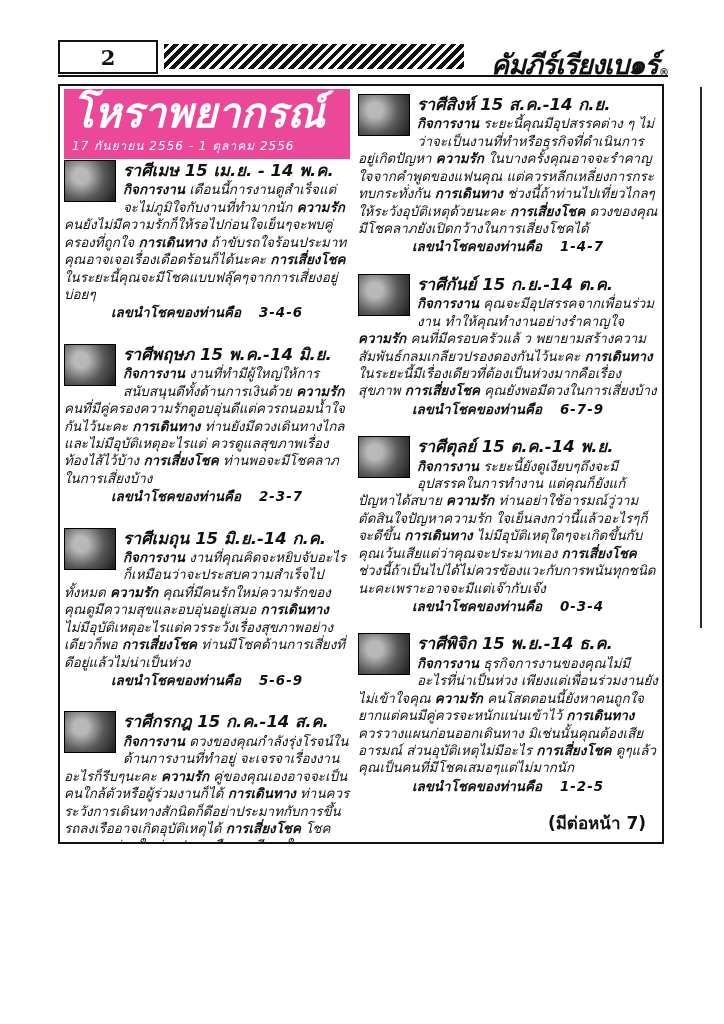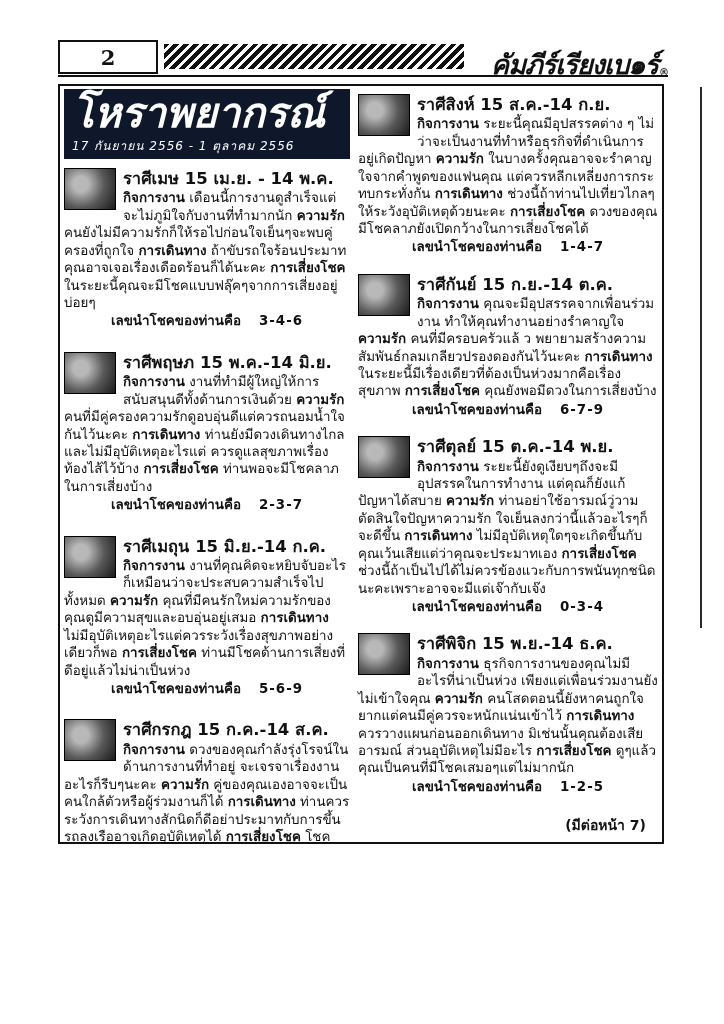--- a/index.html
+++ b/index.html
@@ -19,41 +19,41 @@
   .header-rule{position:absolute;left:58px;top:75px;width:610px;height:2px;background:#111;}
 
   
   .content-box{position:absolute;left:58px;top:84px;width:606px;height:760px;
       border:2px solid #111;box-sizing:border-box;padding:3px 4px;
       display:flex;gap:8px;overflow:hidden;}
   .col{display:flex;flex-direction:column;}
   .col-left{width:286px;}
   .col-right{width:304px;padding-top:4px;}
 
-  .title-box{background:#0f172a;color:#fff;width:286px;height:102px;box-sizing:border-box;
-      padding:4px 8px 4px 8px;margin-bottom:8px;}
+  .title-box{background:#ec4899;color:#fff;width:286px;height:102px;box-sizing:border-box;
+      padding:4px 8px 4px 8px;margin-bottom:0;}
   .big-title{font-size:41px;font-weight:bold;font-style:italic;line-height:1.0;white-space:nowrap;}
   .date-range{font-size:12px;font-weight:normal;font-style:italic;margin-top:2px;letter-spacing:1px;}
 
   
-  .entry{font-size:13.4px;line-height:1.3;margin-bottom:17px;}
+  .entry{font-size:13.4px;line-height:1.3;font-style:italic;margin-bottom:17px;}
   .col-left .entry{margin-bottom:21px;}
   .zicon{float:left;width:52px;height:42px;margin:1px 7px 2px 0;border:1px solid #000;
       box-sizing:border-box;
       background:
         radial-gradient(circle at 32% 38%, rgba(200,200,200,.85) 0 18%, rgba(90,90,90,.9) 55%, rgba(25,25,25,.95) 100%),
         linear-gradient(120deg,#777,#333);}
   .etitle{display:block;font-size:16.5px;font-weight:bold;padding-top:1px;white-space:nowrap;}
   .ebody{margin:1px 0 0 0;text-align:right;}
   .seg-label{font-weight:bold;}
   .seg-text{font-weight:normal;}
   .lucky-line{display:block;font-weight:bold;clear:left;margin-top:1px;text-align:center;}
   .lucky-numbers{margin-left:18px;letter-spacing:1px;}
 
-  .continued{position:absolute;right:78px;bottom:188px;font-size:14px;font-weight:bold;}
+  .continued{position:absolute;right:78px;bottom:188px;font-size:17px;font-weight:bold;}
   .scan-line{position:absolute;left:700px;top:87px;width:2px;height:541px;background:#2a2a2a;}
 </style>
 </head>
 <body>
 
 <div class="page">
 
   <div class="pagenum-box">2</div>
   <div class="stripe-bar"></div>
   <div class="masthead">

